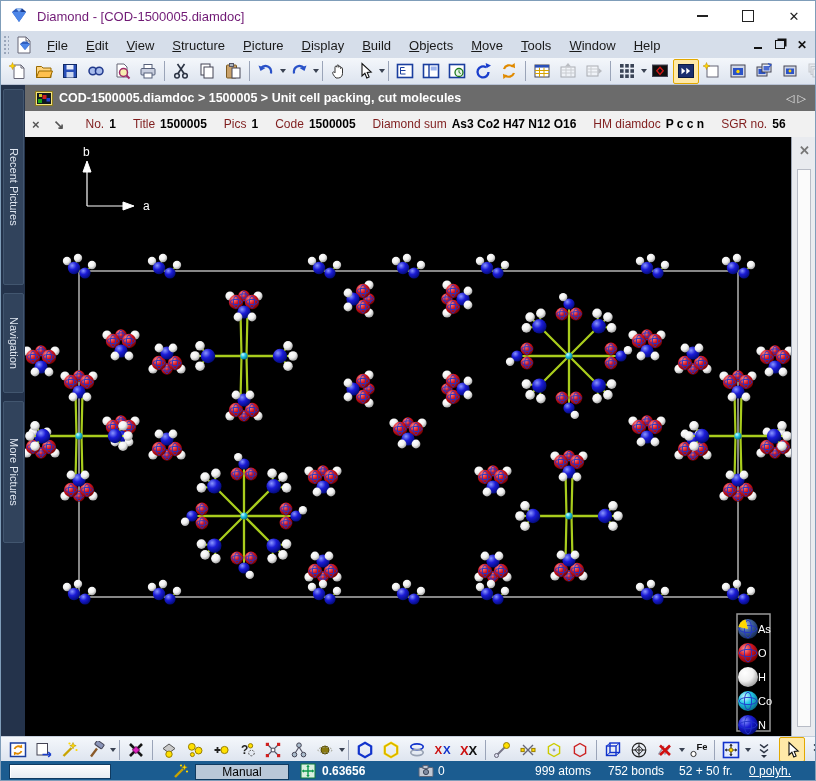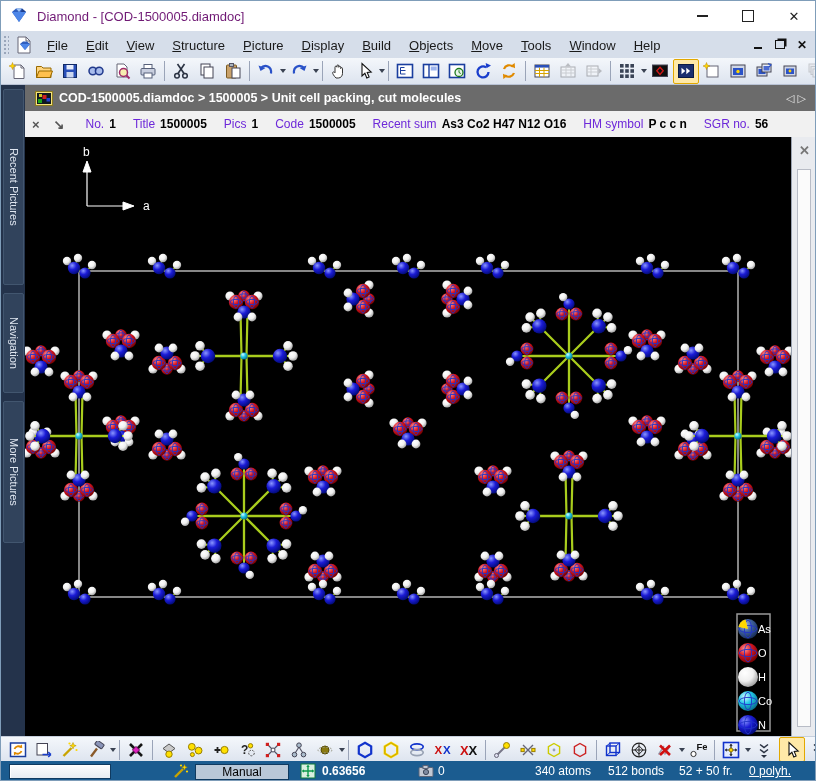--- a/index.html
+++ b/index.html
@@ -37,21 +37,21 @@
   .ddwrap{display:flex;align-items:center;flex:0 0 auto;}
   
   #breadcrumb{position:absolute;left:24px;top:84px;width:792px;height:26px;background:#6b6b6b;display:flex;align-items:center;color:#fff;}
   #breadcrumb .bicon{margin:0 6px 0 10px;width:18px;height:15px;}
   #breadcrumb .btext{font-size:12.5px;font-weight:bold;white-space:nowrap;}
   #breadcrumb .bnav{margin-left:auto;padding-right:8px;font-size:11px;color:#e8e8e8;letter-spacing:3px;}
   
   #infobar{position:absolute;left:24px;top:110px;width:792px;height:26px;background:#f1f1f1;border-bottom:1px solid #c9c9c9;display:flex;align-items:center;font-size:12px;}
   #infobar .ibtn{color:#555;font-weight:bold;padding:0 7px;font-size:13px;}
   #infobar .fields{display:flex;margin-left:14px;gap:17px;white-space:nowrap;}
-  .ifield .lab{color:#6d28d9;}
+  .ifield .lab{color:#7f1d1d;}
   .ifield .val{color:#000;font-weight:bold;margin-left:5px;}
   
   #sidebar{position:absolute;left:0;top:84px;width:24px;height:651px;background:#24334b;}
   .side-tab{position:absolute;left:2px;width:21px;background:#31435c;border:1px solid #42566f;border-radius:2px;
             color:#dfe6f0;font-size:11px;display:flex;align-items:center;justify-content:center;
             writing-mode:vertical-rl;box-sizing:border-box;}
   
   #canvas-wrap{position:absolute;left:24px;top:136px;width:766px;height:599px;background:#000;}
   #rightpanel{position:absolute;left:790px;top:136px;width:26px;height:599px;background:#e9ebef;border-left:1px solid #9aa2b0;box-sizing:border-box;}
   #rightpanel .closex{width:18px;height:18px;margin:4px auto;display:flex;align-items:center;justify-content:center;color:#777;font-weight:bold;font-size:13px;}
@@ -463,22 +463,22 @@
   </div>
 
   <div id="infobar">
     <span class="ibtn">×</span>
     <span class="ibtn">↘</span>
     <span class="fields" id="info-fields">
         <span class="ifield"><span class="lab">No.</span><span class="val">1</span></span>
         <span class="ifield"><span class="lab">Title</span><span class="val">1500005</span></span>
         <span class="ifield"><span class="lab">Pics</span><span class="val">1</span></span>
         <span class="ifield"><span class="lab">Code</span><span class="val">1500005</span></span>
-        <span class="ifield"><span class="lab">Recent sum</span><span class="val">As3 Co2 H47 N12 O16</span></span>
-        <span class="ifield"><span class="lab">HM symbol</span><span class="val">P c c n</span></span>
+        <span class="ifield"><span class="lab">Diamond sum</span><span class="val">As3 Co2 H47 N12 O16</span></span>
+        <span class="ifield"><span class="lab">HM diamdoc</span><span class="val">P c c n</span></span>
         <span class="ifield"><span class="lab">SGR no.</span><span class="val">56</span></span>
       </span>
   </div>
 
   <div id="sidebar">
       <span class="side-tab" style="top: 4px; height: 196px;">Recent Pictures</span>
       <span class="side-tab" style="top: 208px; height: 100px;">Navigation</span>
       <span class="side-tab" style="top: 316px; height: 142px;">More Pictures</span>
     </div>
 
@@ -1825,20 +1825,20 @@
     <span class="sb" style="left:321px;font-weight:bold;">0.63656</span>
     <span class="sb" style="left:417px;top:2px;">
       <svg viewBox="0 0 16 16" width="16" height="16">
           <rect x="1" y="4.5" width="14" height="9" rx="1" fill="#c3c9d4" stroke="#5a6478"></rect>
           <rect x="5" y="2.5" width="5" height="3" fill="#c3c9d4" stroke="#5a6478"></rect>
           <circle cx="8" cy="9" r="2.6" fill="#7e8aa0" stroke="#3c4658"></circle>
         </svg>
     </span>
     <span class="sb" style="left:437px;">0</span>
     <span class="sb" style="left:460px;margin-top:44px;">81 parms</span>
-    <span class="sb" style="left:534px;">340 atoms</span>
-    <span class="sb" style="left:607px;">512 bonds</span>
+    <span class="sb" style="left:534px;">999 atoms</span>
+    <span class="sb" style="left:607px;">752 bonds</span>
     <span class="sb" style="left:678px;">52 + 50 fr.</span>
     <span class="sb" style="left:748px;text-decoration:underline;">0 polyh.</span>
     <span class="sb-grip"></span>
   </div>
 
 </div>
 
 </body></html>

